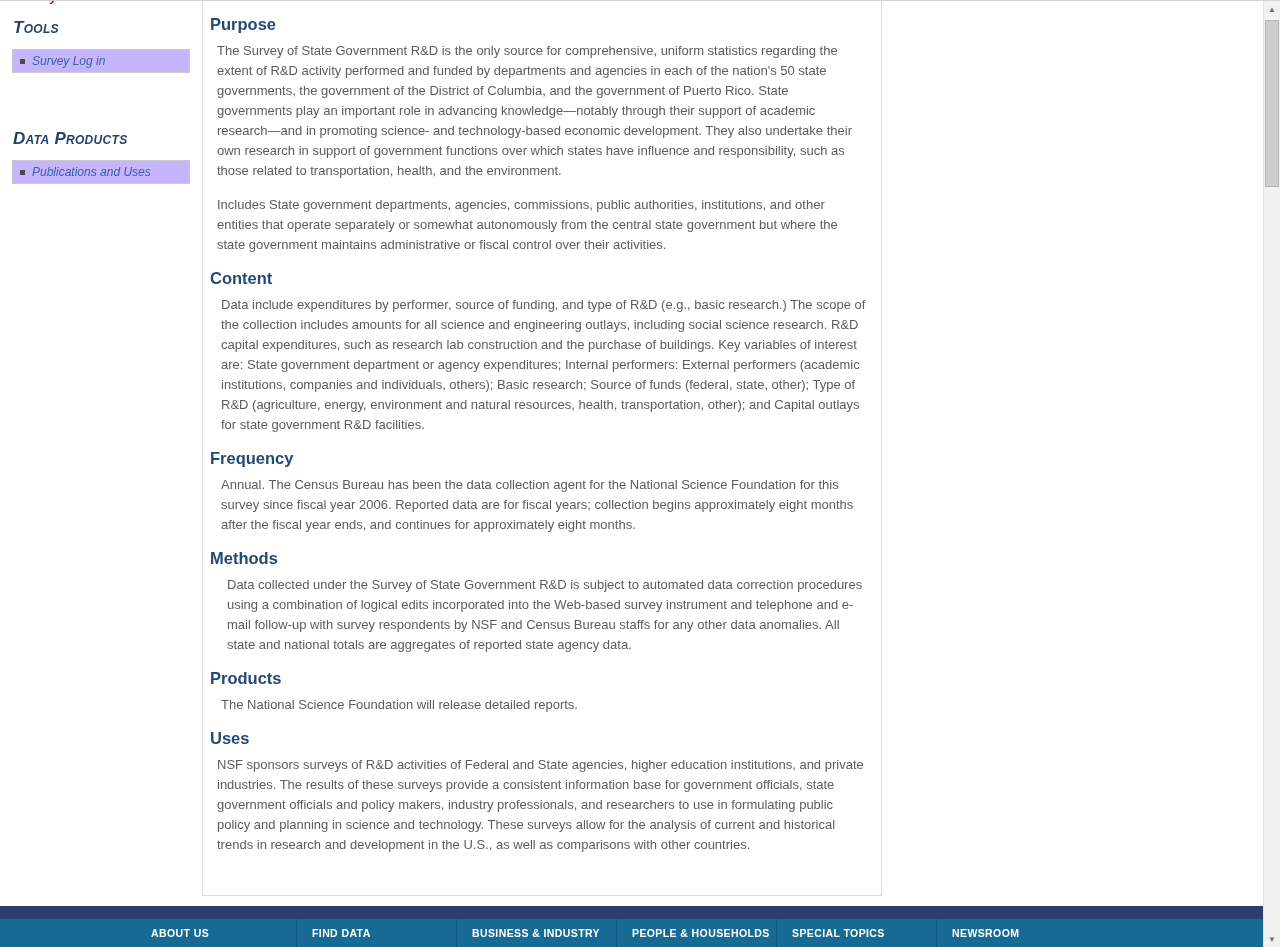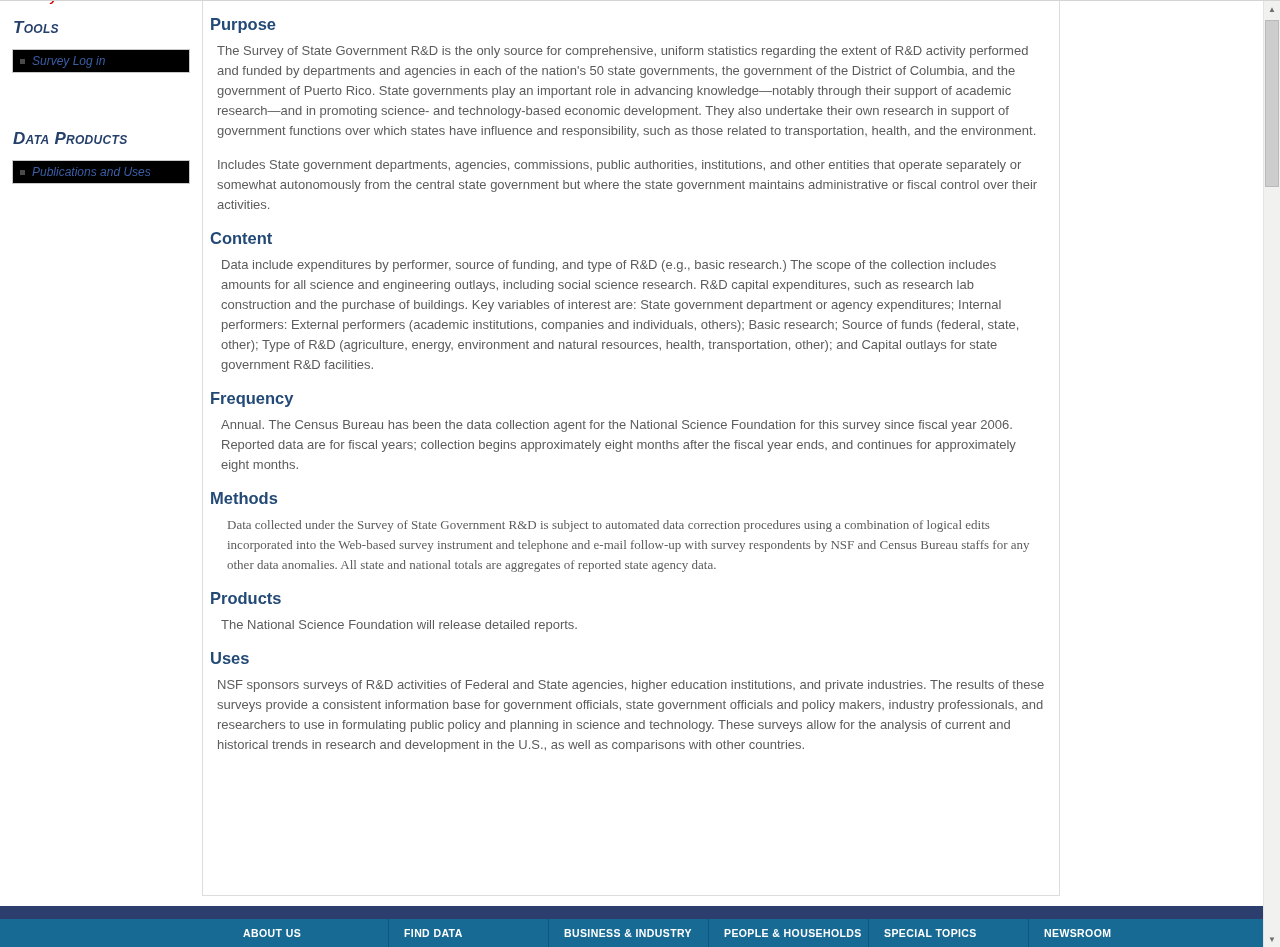--- a/index.html
+++ b/index.html
@@ -19,49 +19,49 @@
   .red-clip { height:5px; overflow:hidden; margin:0 0 0 14px; }
   .red-clip span { display:block; margin-top:-12px; color:#cc0000; font-weight:bold; font-size:13px; white-space:nowrap; }
   .side-heading {
     margin:12px 0 0 13px; color:#26406c; font-weight:bold;
     font-size:17px; font-variant:small-caps; letter-spacing:0.3px;
   }
   .side-heading.second { margin-top:56px; }
   .side-box {
     margin:11px 0 0 12px; width:178px; box-sizing:border-box;
     border:1px solid #c9c9c9; padding:4px 6px 4px 7px;
-    display:flex; align-items:center; background:#000000; cursor:pointer;
+    display:flex; align-items:center; background:#c4b5fd; cursor:pointer;
   }
   .bullet { width:5px; height:5px; background:#4a4a4a; margin-right:7px; flex:none; }
   .side-link { color:#3b5ea6; font-size:12px; text-decoration:none; cursor:pointer; }
 
   
   .content {
-    position:absolute; left:202px; top:0; width:858px; height:895px;
+    position:absolute; left:202px; top:0; width:680px; height:895px;
     box-sizing:border-box;
     border-left:1px solid #dcdcdc; border-right:1px solid #dcdcdc; border-bottom:1px solid #dcdcdc;
     padding:8px 14px 0 7px; background:#ffffff;
   }
   .section { margin:0 0 14px 0; }
   .section h2 {
     margin:6px 0 7px 0; color:#234a77; font-size:16.5px; font-weight:bold;
     font-family:"Liberation Sans", sans-serif;
   }
   .section p {
     margin:0 0 0 7px; color:#5c5c5c; font-size:13px; line-height:20px;
   }
   .section p.indent-1 { margin-left:11px; }
-  .section p.indent-2 { margin-left:17px;font-family:Liberation Serif, serif; }
+  .section p.indent-2 { margin-left:17px; }
 
   
   .footer {
     position:absolute; left:0; bottom:0; width:1280px; height:28px;
     background:#176a94; border-top:13px solid #2b3e6d; box-sizing:content-box;
   }
-  .footer-links { display:flex; margin-left:136px; height:100%;justify-content:center; }
+  .footer-links { display:flex; margin-left:136px; height:100%; }
   .footer-cell {
     width:160px; box-sizing:border-box; padding-left:15px;
     display:flex; align-items:center; border-left:1px solid #0e567e; cursor:pointer;
   }
   .footer-cell:first-child { border-left:none; }
   .footer-cell a {
     color:#ffffff; font-size:10.5px; font-weight:bold; letter-spacing:0.4px;
     text-decoration:none; white-space:nowrap; cursor:pointer;
   }
 

